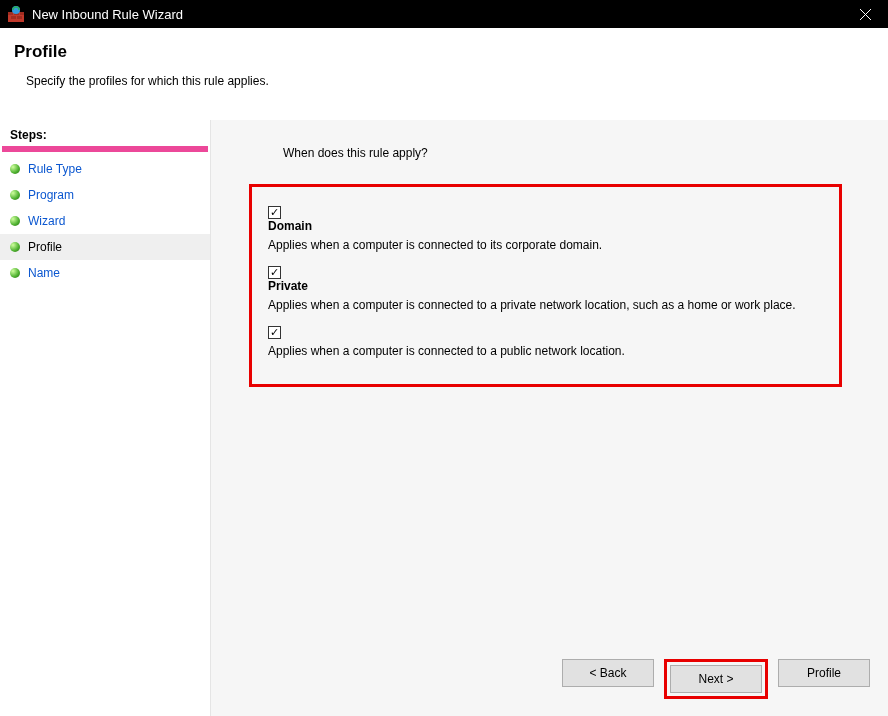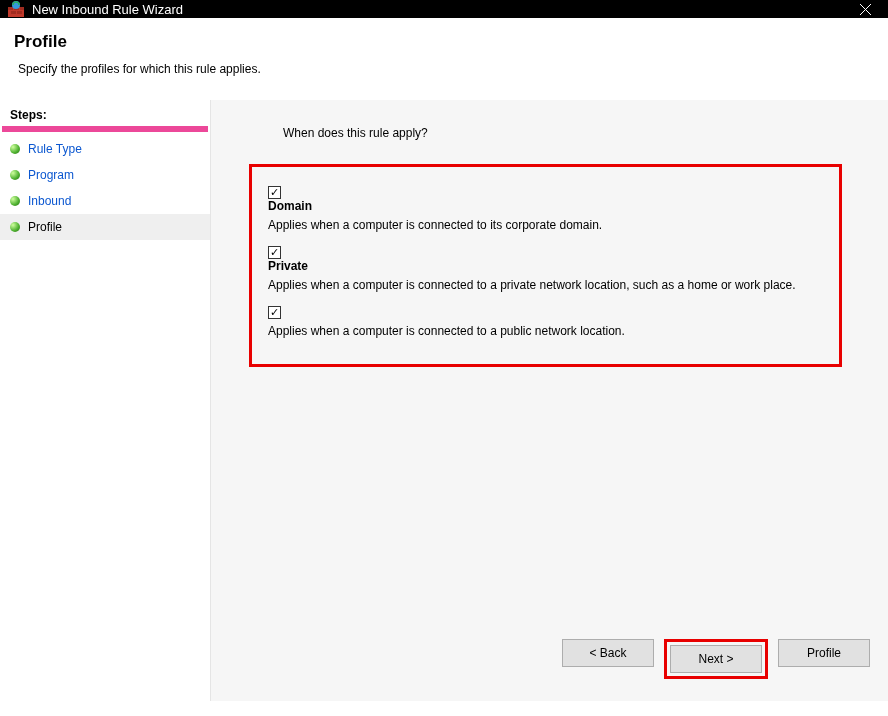--- a/index.html
+++ b/index.html
@@ -8,21 +8,21 @@
     width: 888px; height: 716px;
     font-family: "Segoe UI", Tahoma, Arial, sans-serif;
     font-size: 12px;
     background: #fff;
     color: #000;
     overflow: hidden;
   }
   .titlebar {
     background: #000;
     color: #fff;
-    height: 18px;
+    height: 28px;
     display: flex;
     align-items: center;
     padding: 0 0 0 8px;
     font-size: 13px;
   }
   .titlebar-icon {
     width: 16px; height: 16px;
     margin-right: 8px;
     display: inline-flex;
     align-items: center; justify-content: center;
@@ -35,21 +35,21 @@
   }
   .header {
     padding: 14px 14px 20px 14px;
     background: #fff;
   }
   .header h1 {
     margin: 0 0 10px 0;
     font-size: 17px;
     font-weight: bold;
   }
-  .header p { margin: 4px; font-size: 12px; }
+  .header p { margin: 12px; font-size: 12px; }
   .body {
     display: flex;
     height: calc(716px - 30px - 85px);
     border-top: 0;
   }
   .sidebar {
     width: 210px;
     background: #fff;
     padding: 4px 0 0 0;
   }
@@ -184,25 +184,29 @@
     <div class="step-item">
       <span class="bullet bullet-green"></span>
       <span class="step-link">Rule Type</span>
     </div>
     <div class="step-item">
       <span class="bullet bullet-green"></span>
       <span class="step-link">Program</span>
     </div>
     <div class="step-item">
       <span class="bullet bullet-green"></span>
-      <span class="step-link">Inbound</span>
+      <span class="step-link">Wizard</span>
     </div>
     <div class="step-item current">
       <span class="bullet bullet-green"></span>
       <span class="step-current-text">Profile</span>
+    </div>
+    <div class="step-item">
+      <span class="bullet bullet-green"></span>
+      <span class="step-link">Name</span>
     </div>
   </div>
 
   <div class="content">
     <p class="content-heading">When does this rule apply?</p>
 
     <div class="highlight-box">
 
       <div class="checkbox-row">
         <span class="chk chk-mark"></span>

